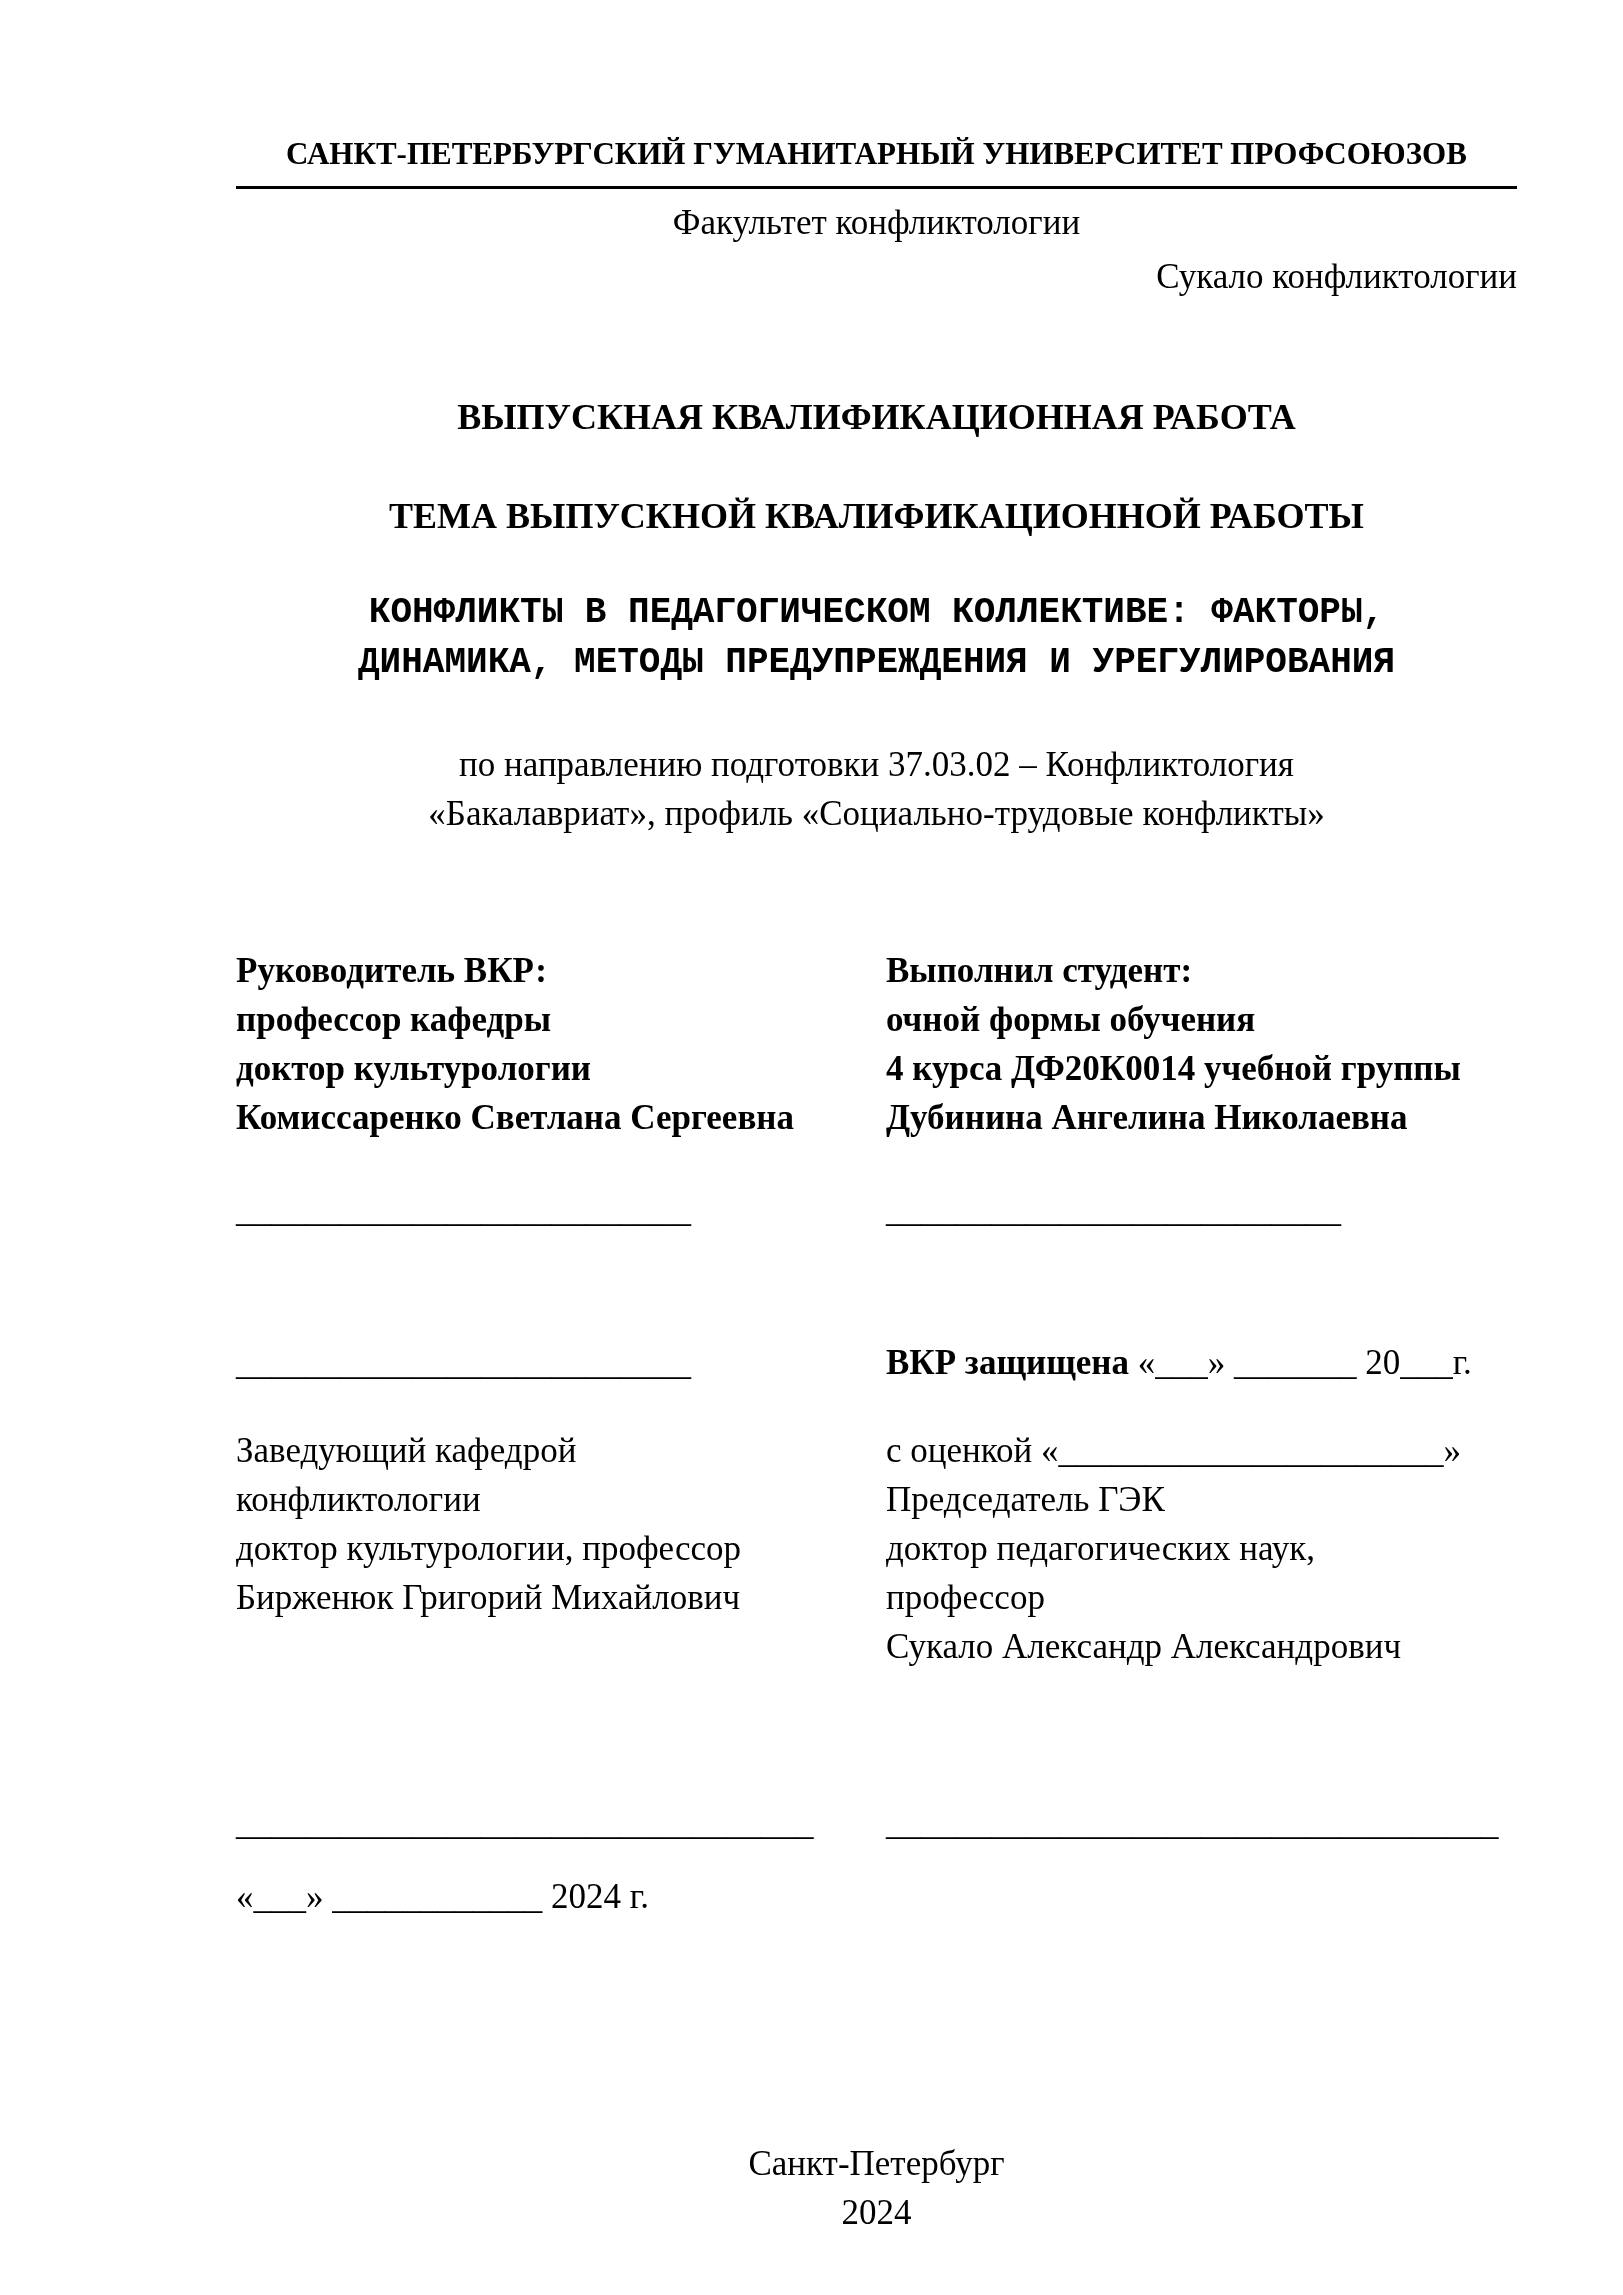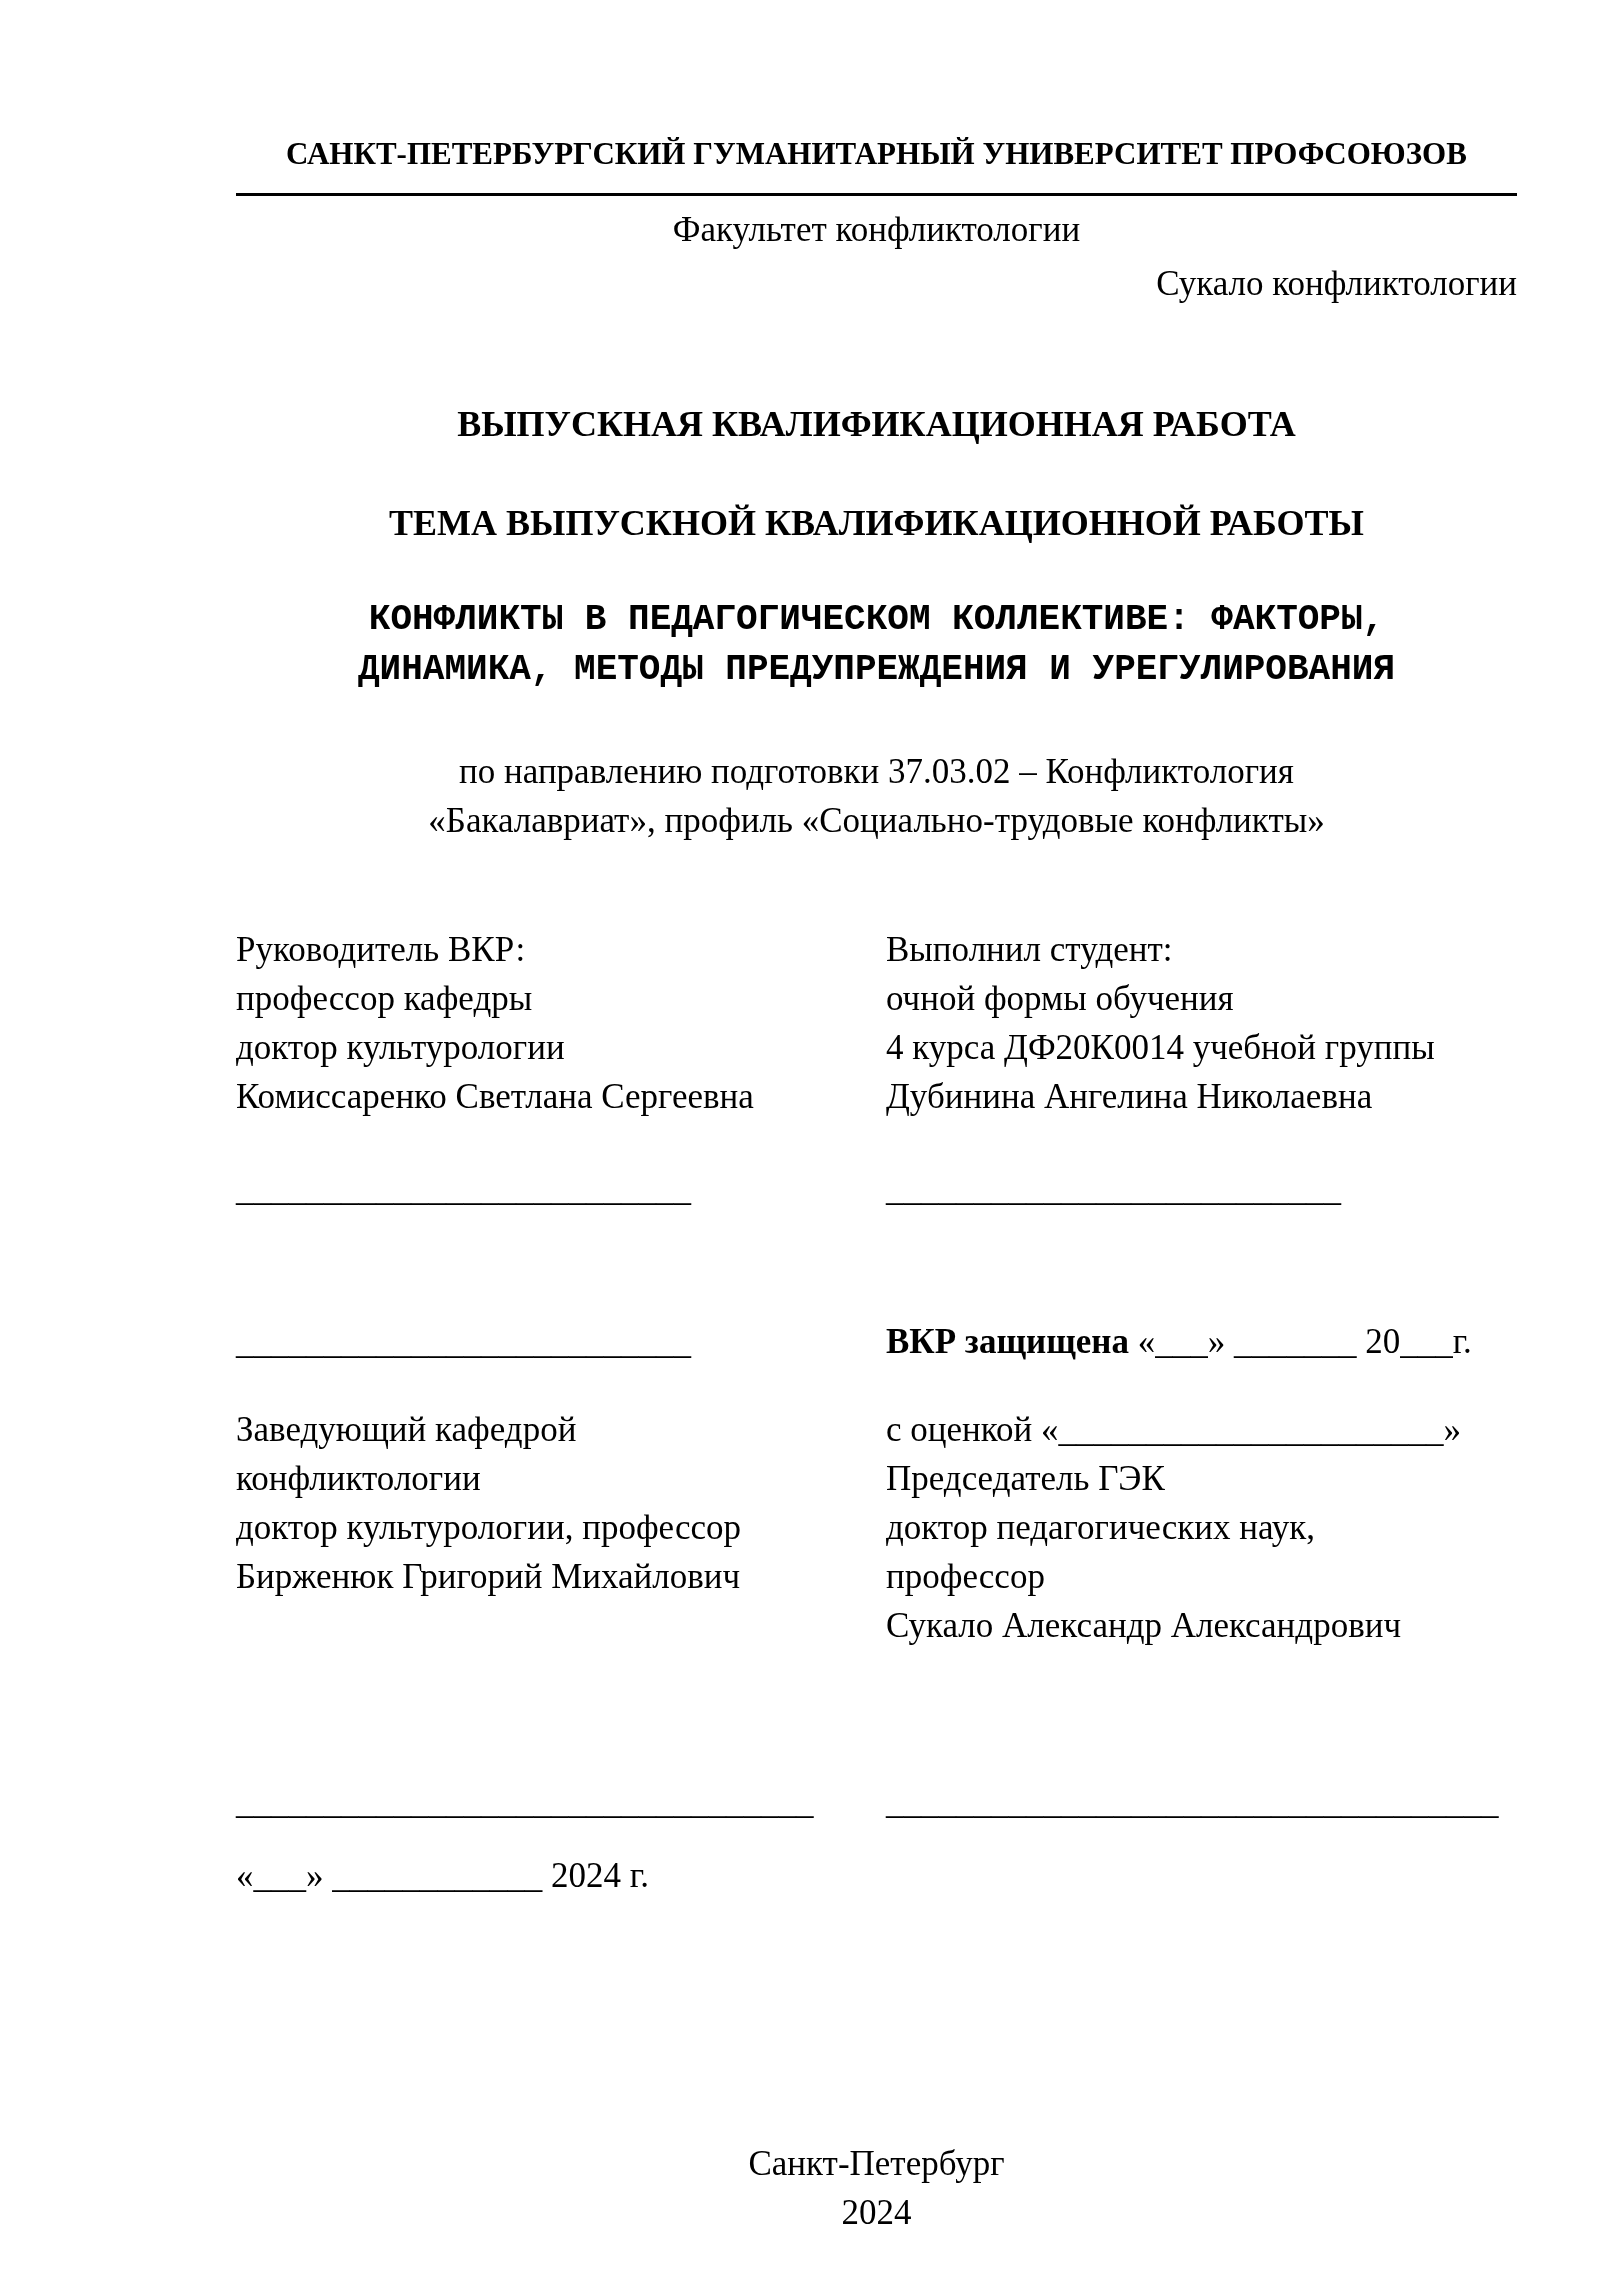--- a/index.html
+++ b/index.html
@@ -19,40 +19,40 @@
     padding: 133px 106px 0 236px;
     background: #ffffff;
     overflow: hidden;
   }
   .bold { font-weight: bold; }
   .univ {
     font-size: 31px;
     font-weight: bold;
     text-align: center;
     border-bottom: 3.1px solid #000;
-    padding-bottom: 18px;
+    padding-bottom: 11px;
     line-height: 42px;
   }
   .faculty { text-align: center; margin-top: 9.4px; }
   .dept { text-align: right; margin-top: 4.7px; }
   .heading {
     font-size: 36px;
     font-weight: bold;
     text-align: center;
     line-height: 50px;
   }
   .mt-worktype { margin-top: 91px; }
   .mt-theme { margin-top: 49px; }
   .mt-topic { margin-top: 47px; font-family: Liberation Mono, monospace; }
   .program { text-align: center; }
   .mt-program { margin-top: 52px; }
   .cols { display: flex; }
   .col-l { flex: 0 0 650px; width: 650px; }
   .col-r { flex: 1; }
-  .mt-people { margin-top: 80px; }
+  .mt-people { margin-top: 108px; font-weight: bold; }
   .mt-sig1 { margin-top: 43px; }
   .mt-sig2 { margin-top: 104px; }
   .mt-head { margin-top: 39px; }
   .mt-long { margin-top: 127px; }
   .mt-date { margin-top: 25px; }
   .footer {
     position: absolute;
     left: 236px;
     right: 106px;
     bottom: 58px;

